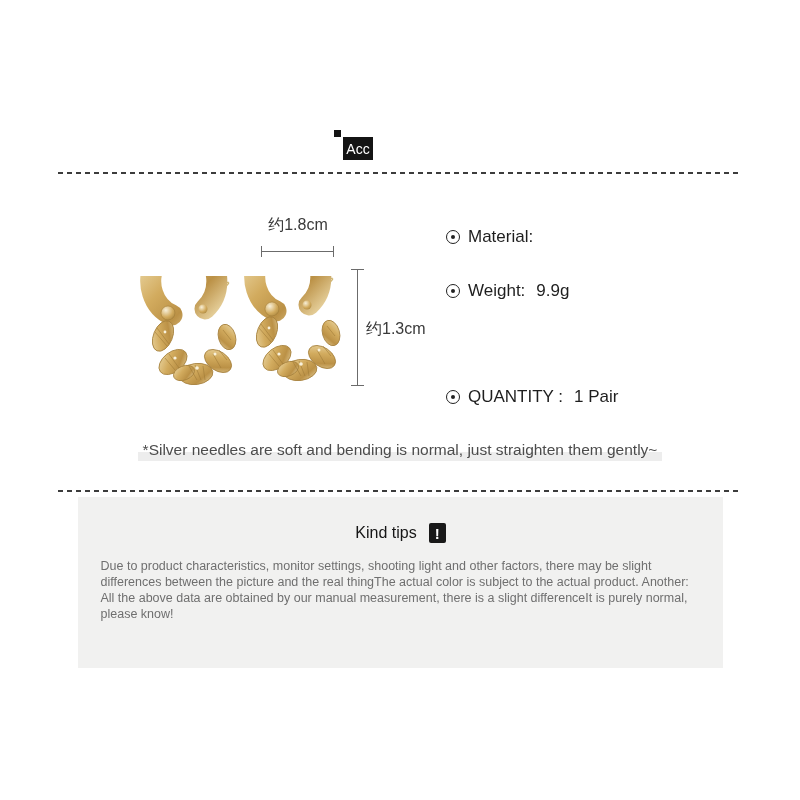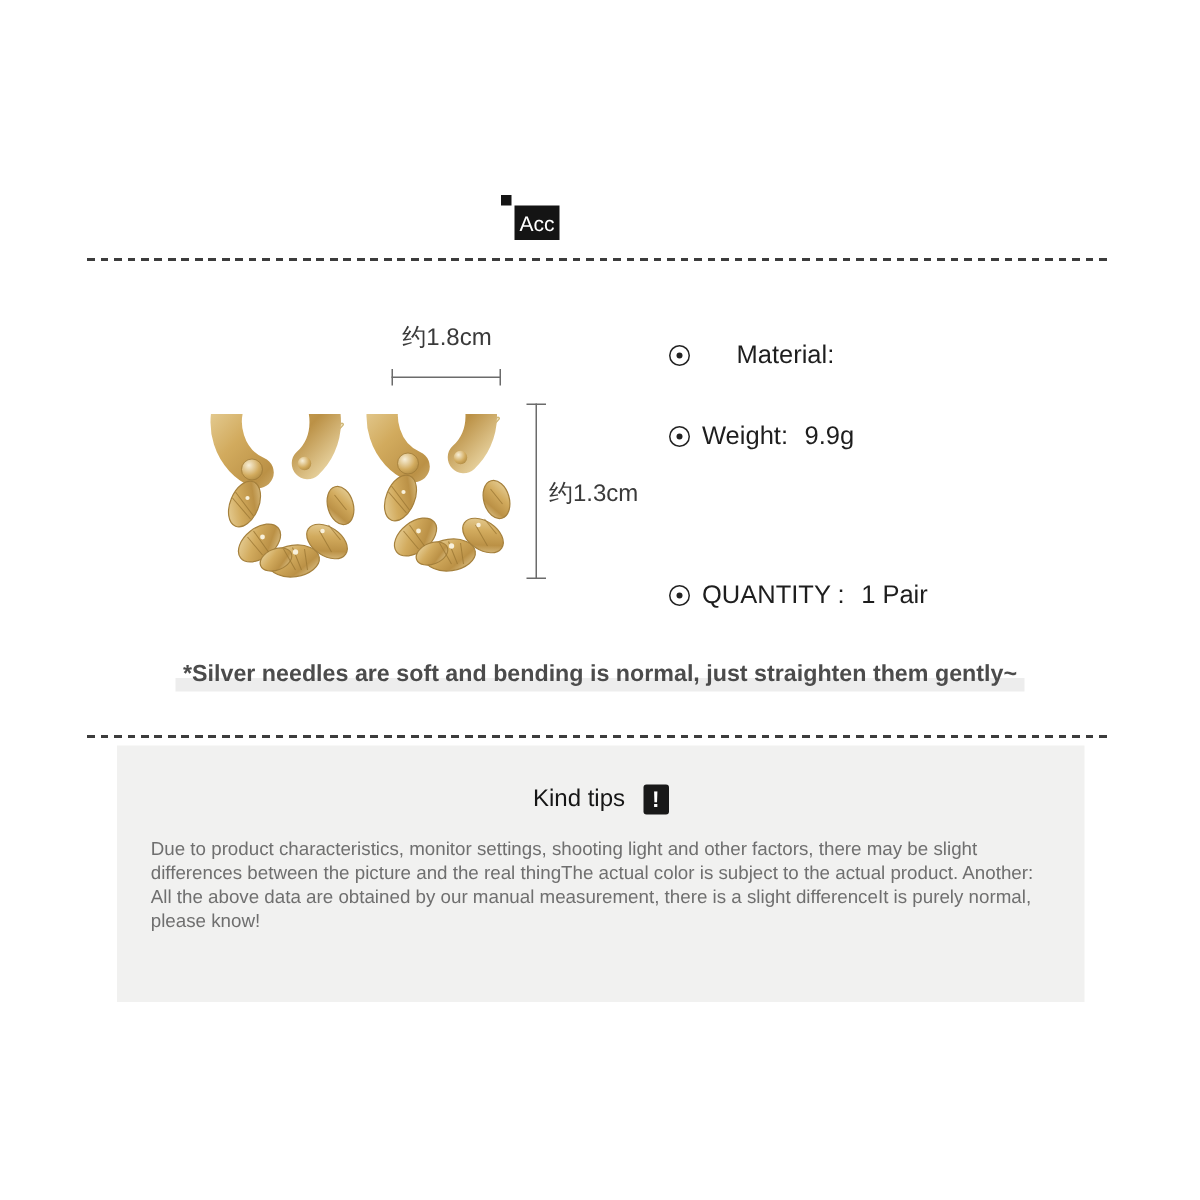--- a/index.html
+++ b/index.html
@@ -26,27 +26,27 @@
   .w-line{position:absolute;left:261px;top:251px;width:73px;height:1px;background:#6b6b6b;}
   .w-tick{position:absolute;top:246px;width:1px;height:11px;background:#6b6b6b;}
   .w-tick-l{left:261px;} .w-tick-r{left:333px;}
   
   .h-line{position:absolute;left:357px;top:269px;width:1px;height:117px;background:#6b6b6b;}
   .h-tick{position:absolute;left:351px;width:13px;height:1px;background:#6b6b6b;}
   .h-tick-t{top:269px;} .h-tick-b{top:385px;}
   .h-label{position:absolute;left:366px;top:319px;font-size:16px;color:#3a3a3a;}
   
   .attr-item{position:absolute;left:446px;display:flex;align-items:center;font-size:17px;color:#1e1e1e;height:22px;}
-  .attr-item-1{top:226px;gap:23px;} .attr-item-2{top:280px;} .attr-item-3{top:336px;} .attr-item-4{top:386px;}
+  .attr-item-1{top:226px;} .attr-item-2{top:280px;} .attr-item-3{top:336px;} .attr-item-4{top:386px;}
   .bullet{width:12px;height:12px;border:1.5px solid #222222;border-radius:50%;
     display:flex;align-items:center;justify-content:center;flex:none;margin-right:8px;}
   .bullet-dot{width:4px;height:4px;background:#222222;border-radius:50%;}
   .attr-value{margin-left:11px;}
   
-  .note{position:absolute;left:0;right:0;top:441px;text-align:center;font-size:15.5px;color:#4c4c4c;font-weight:bold;}
+  .note{position:absolute;left:0;right:0;top:441px;text-align:center;font-size:15.5px;color:#4c4c4c;}
   .note-hl{background:linear-gradient(to bottom,transparent 55%,#ededed 55%);padding:0 5px 3px;}
   
   .tips{position:absolute;left:78px;top:497px;width:645px;height:171px;background:#f1f1f0;}
   .tips-title-row{margin-top:26px;display:flex;justify-content:center;align-items:center;gap:12px;}
   .tips-title{font-size:16px;color:#161616;}
   .tips-icon{width:17px;height:20px;background:#191919;color:#ffffff;border-radius:2px;
     font-size:15px;font-weight:bold;display:flex;align-items:center;justify-content:center;}
   .tips-body{margin:15px auto 0;width:600px;font-size:12.5px;line-height:16px;color:#6f6f6f;}
 </style>
 </head>

